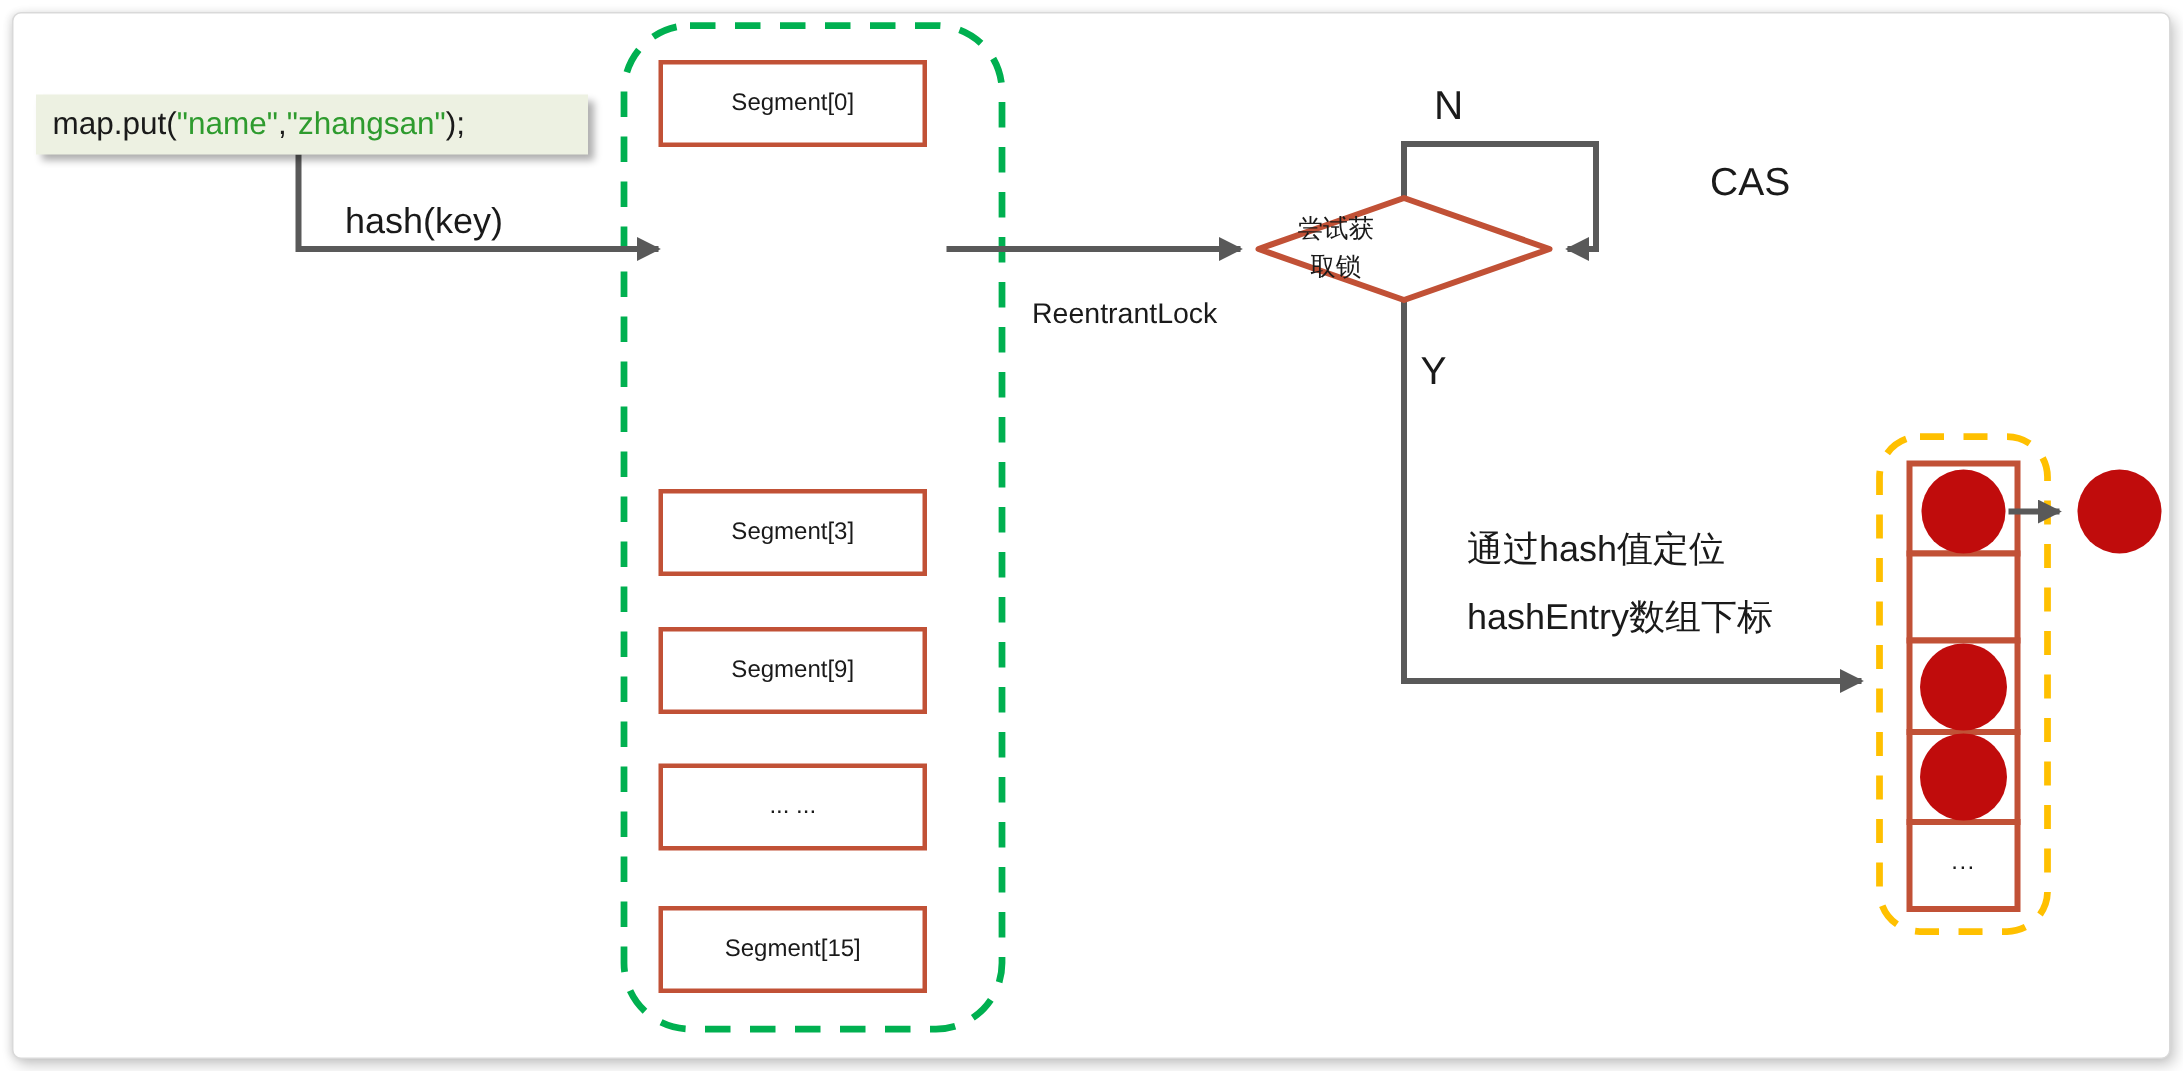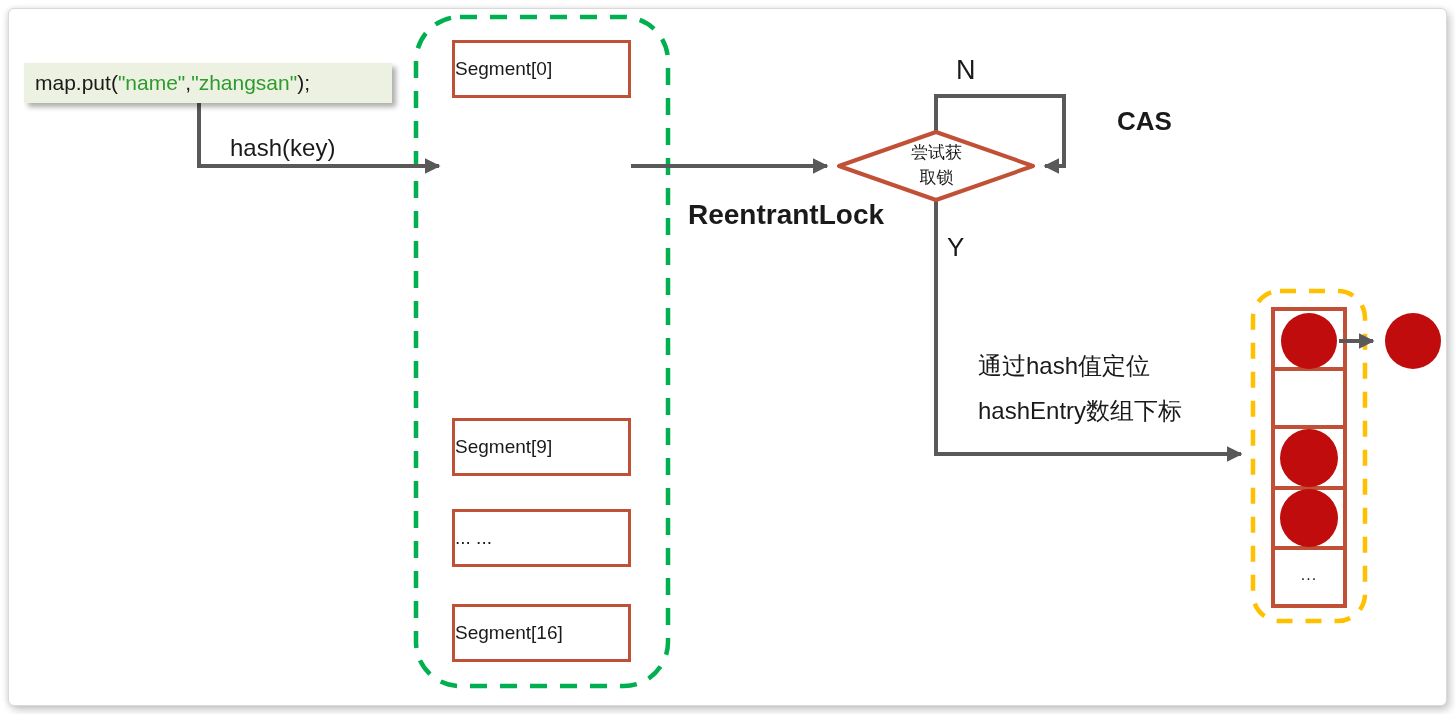--- a/index.html
+++ b/index.html
@@ -15,35 +15,35 @@
 
   .code-box {
     position:absolute; left:15px; top:54px; width:368px; height:40px;
     background:#edf1e2; box-shadow:4px 4px 5px rgba(0,0,0,.32);
     font-size:21px; line-height:40px; padding-left:11px; white-space:nowrap;
   }
   .code-green { color:#2e9b2e; }
 
   .lbl { position:absolute; white-space:nowrap; }
   .lbl-hash      { left:221px; top:125px; font-size:24px; }
-  .lbl-reentrant { left:679px; top:190px; font-size:28px;font-weight:bold; }
+  .lbl-reentrant { left:679px; top:190px; font-size:19px; }
   .lbl-n   { left:947px;  top:46px;  font-size:27px; }
-  .lbl-cas { left:1108px; top:97px;  font-size:26px;font-weight:bold; }
+  .lbl-cas { left:1131px; top:97px;  font-size:26px; }
   .lbl-y   { left:938px;  top:223px; font-size:26px; }
   .lbl-loc1 { left:969px; top:341px; font-size:24px; }
   .lbl-loc2 { left:969px; top:386px; font-size:24px; }
 
   .seg {
-    position:absolute; left:443px; width:179px; height:58px;
+    position:absolute; left:430px; width:179px; height:58px;
     border:3px solid #c15136; background:#fff;
-    display:flex; align-items:center; justify-content:flex-start;
-    font-size:19px;
+    display:flex; align-items:center; justify-content:center;
+    font-size:16px;
   }
   .diamond-label {
-    position:absolute; left:877px; top:132px; width:101px;
+    position:absolute; left:831px; top:132px; width:101px;
     text-align:center; font-size:17px; line-height:1.45;
   }
   .cell-ellipsis {
     position:absolute; left:1264px; top:557px; width:72px;
     text-align:center; font-size:16px; letter-spacing:1px;
   }
 </style>
 </head>
 <body>
 
@@ -90,28 +90,31 @@
   <div class="lbl lbl-reentrant">ReentrantLock</div>
   <div class="lbl lbl-n">N</div>
   <div class="lbl lbl-cas">CAS</div>
   <div class="lbl lbl-y">Y</div>
   <div class="lbl lbl-loc1">通过hash值定位</div>
   <div class="lbl lbl-loc2">hashEntry数组下标</div>
 
   <div class="seg" style="top:31px">
     <span>Segment[0]</span>
     </div>
+  <div class="seg" style="top:317px">
+    <span>Segment[3]</span>
+    </div>
   <div class="seg" style="top:409px">
     <span>Segment[9]</span>
     </div>
   <div class="seg" style="top:500px">
     <span>... ...</span>
     </div>
   <div class="seg" style="top:595px">
-    <span>Segment[16]</span>
+    <span>Segment[15]</span>
     </div>
 
   <div class="diamond-label">
     <div>尝试获</div>
     <div>取锁</div>
   </div>
 
   <div class="cell-ellipsis">...</div>
 
 </div>

